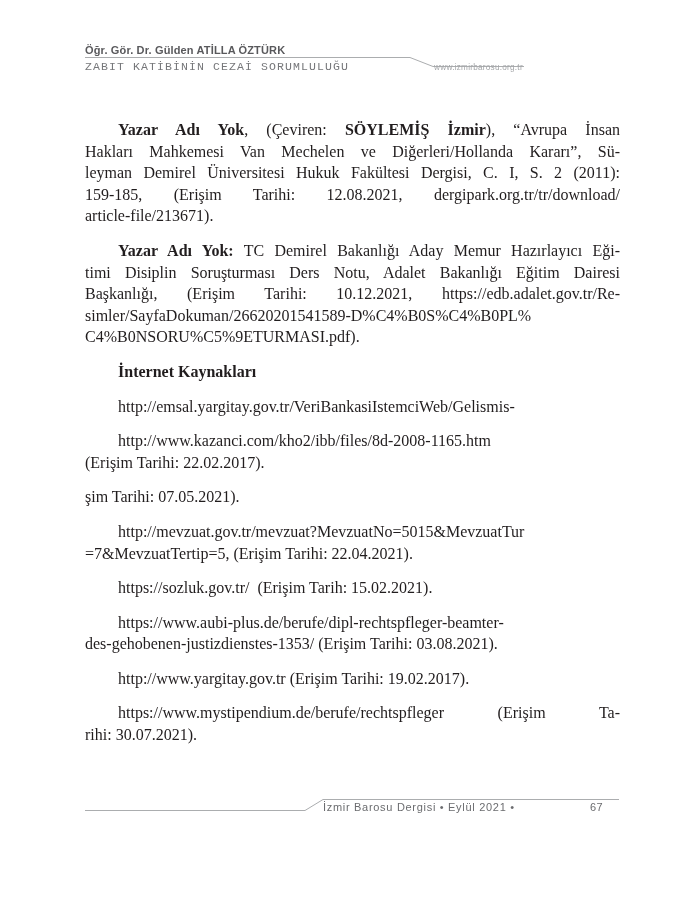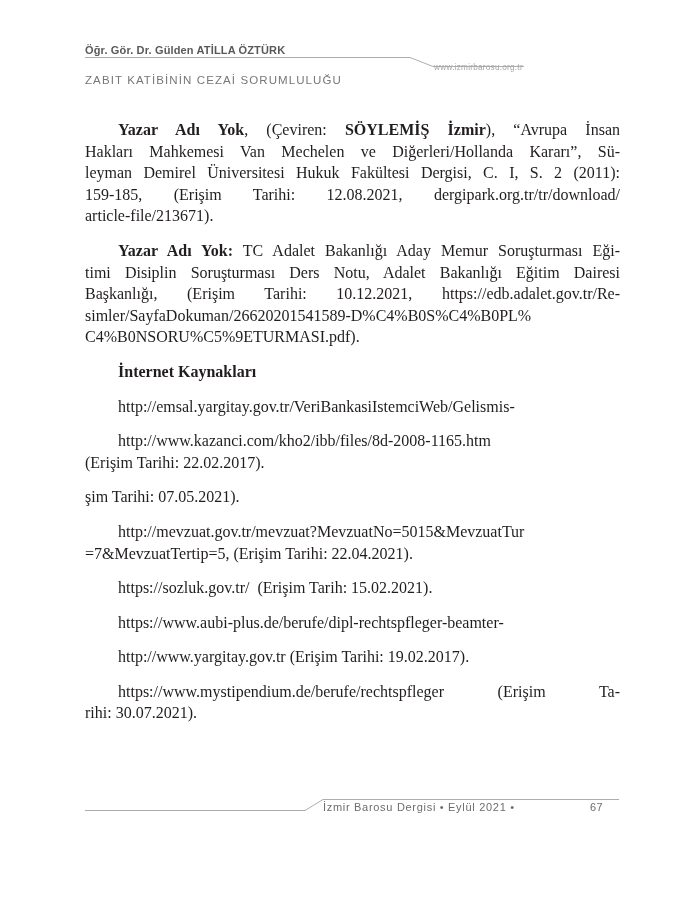--- a/index.html
+++ b/index.html
@@ -14,22 +14,22 @@
     color:#59595c;letter-spacing:.15px;white-space:nowrap;
   }
   .hdr-line{position:absolute;left:85px;top:54px;}
   .hdr-line polyline{fill:none;stroke:#abadaf;stroke-width:1;}
   .hdr-url{
     position:absolute;left:433px;top:63px;width:91px;
     font-family:"Liberation Sans",sans-serif;font-size:8.2px;
     color:#a4a6a9;letter-spacing:.25px;text-align:center;white-space:nowrap;
   }
   .hdr-title{
-    position:absolute;left:85px;top:74px;
-    font-family:Liberation Sans, sans-serif;font-size:11.5px;
+    position:absolute;left:85px;top:60px;
+    font-family:Liberation Mono, monospace;font-size:11.5px;
     color:#76777a;letter-spacing:1.1px;white-space:nowrap;
   }
   
   .body-text{
     position:absolute;left:85px;top:119px;width:535px;
     font-size:16px;line-height:21.6px;color:#211d1e;
   }
   .para{margin:0 0 13px 0;}
   .line{min-height:21.6px;}
   .line.first{padding-left:33px;}
@@ -61,21 +61,21 @@
 
   <div class="body-text">
       <div class="para">
         <div class="line first just"><span class="b">Yazar Adı Yok</span><span>, (Çeviren: </span><span class="b">SÖYLEMİŞ İzmir</span><span>), “Avrupa İnsan</span></div>
         <div class="line just"><span>Hakları Mahkemesi Van Mechelen ve Diğerleri/Hollanda Kararı”, Sü-</span></div>
         <div class="line just"><span>leyman Demirel Üniversitesi Hukuk Fakültesi Dergisi, C. I, S. 2 (2011):</span></div>
         <div class="line just"><span>159-185, (Erişim Tarihi: 12.08.2021, dergipark.org.tr/tr/download/</span></div>
         <div class="line"><span>article-file/213671).</span></div>
       </div>
       <div class="para">
-        <div class="line first just"><span class="b">Yazar Adı Yok:</span><span> TC Adalet Bakanlığı Aday Memur Soruşturması Eği-</span></div>
+        <div class="line first just"><span class="b">Yazar Adı Yok:</span><span> TC Demirel Bakanlığı Aday Memur Hazırlayıcı Eği-</span></div>
         <div class="line just"><span>timi Disiplin Soruşturması Ders Notu, Adalet Bakanlığı Eğitim Dairesi</span></div>
         <div class="line just"><span>Başkanlığı, (Erişim Tarihi: 10.12.2021, https://edb.adalet.gov.tr/Re-</span></div>
         <div class="line just"><span>simler/SayfaDokuman/26620201541589-D%C4%B0S%C4%B0PL%</span></div>
         <div class="line"><span>C4%B0NSORU%C5%9ETURMASI.pdf).</span></div>
       </div>
       <div class="heading">İnternet Kaynakları</div>
       <div class="para">
         <div class="line first just"><span>http://emsal.yargitay.gov.tr/VeriBankasiIstemciWeb/Gelismis-</span></div>
       </div>
       <div class="para">
@@ -87,20 +87,21 @@
       </div>
       <div class="para">
         <div class="line first just"><span>http://mevzuat.gov.tr/mevzuat?MevzuatNo=5015&amp;MevzuatTur</span></div>
         <div class="line"><span>=7&amp;MevzuatTertip=5, (Erişim Tarihi: 22.04.2021).</span></div>
       </div>
       <div class="para">
         <div class="line first"><span>https://sozluk.gov.tr/&nbsp; (Erişim Tarih: 15.02.2021).</span></div>
       </div>
       <div class="para">
         <div class="line first just"><span>https://www.aubi-plus.de/berufe/dipl-rechtspfleger-beamter-</span></div>
+        <div class="line"><span>des-gehobenen-justizdienstes-1353/ (Erişim Tarihi: 03.08.2021).</span></div>
       </div>
       <div class="para">
         <div class="line first"><span>http://www.yargitay.gov.tr (Erişim Tarihi: 19.02.2017).</span></div>
       </div>
       <div class="para">
         <div class="line first just"><span>https://www.mystipendium.de/berufe/rechtspfleger (Erişim Ta-</span></div>
         <div class="line"><span>rihi: 30.07.2021).</span></div>
       </div>
     </div>
 

